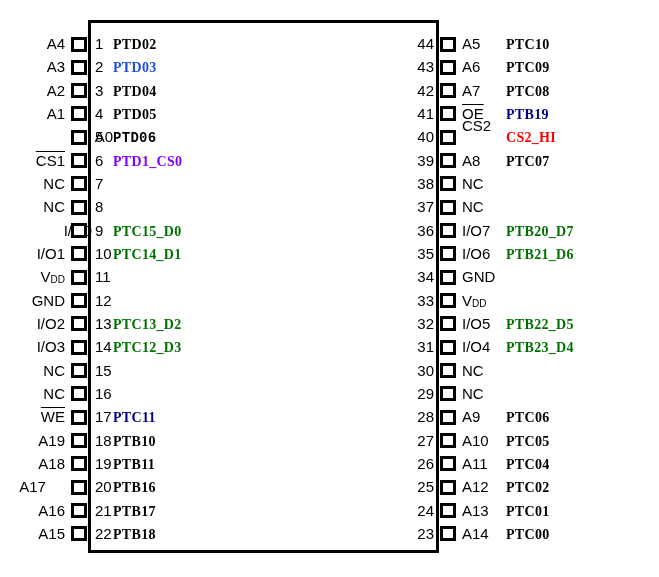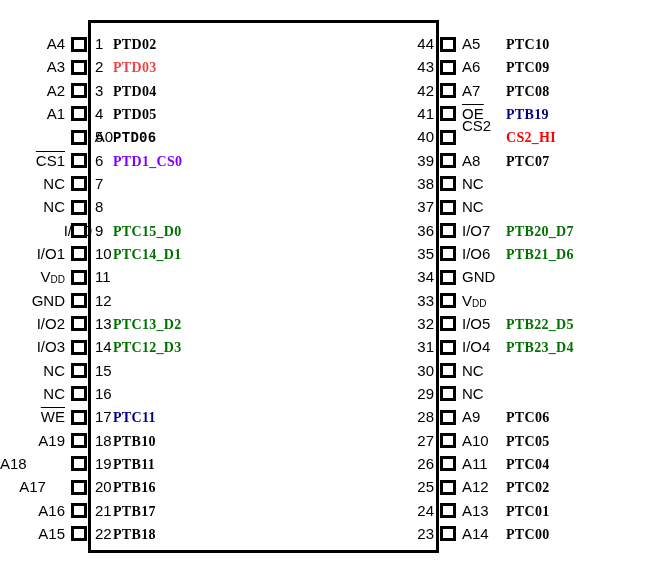--- a/index.html
+++ b/index.html
@@ -72,21 +72,21 @@
 <div id="page">
   <div class="chip-body"></div>
   <div id="pins">
       <div class="pin-name" style="left: 0px; top: 36px; width: 65px; text-align: right;">A4</div>
       <div class="pin-box" style="left: 71px; top: 36.5px;"></div>
       <div class="pin-num" style="left: 95px; top: 36px;">1</div>
       <div class="pin-func" style="left: 113px; top: 37px; color: rgb(0, 0, 0);">PTD02</div>
       <div class="pin-name" style="left: 0px; top: 59.33px; width: 65px; text-align: right;">A3</div>
       <div class="pin-box" style="left: 71px; top: 59.83px;"></div>
       <div class="pin-num" style="left: 95px; top: 59.33px;">2</div>
-      <div class="pin-func" style="left: 113px; top: 60.33px; color: #ef4444;">PTD03</div>
+      <div class="pin-func" style="left: 113px; top: 60.33px; color: #1d4ed8;">PTD03</div>
       <div class="pin-name" style="left: 0px; top: 82.66px; width: 65px; text-align: right;">A2</div>
       <div class="pin-box" style="left: 71px; top: 83.16px;"></div>
       <div class="pin-num" style="left: 95px; top: 82.66px;">3</div>
       <div class="pin-func" style="left: 113px; top: 83.66px; color: rgb(0, 0, 0);">PTD04</div>
       <div class="pin-name" style="left: 0px; top: 105.99px; width: 65px; text-align: right;">A1</div>
       <div class="pin-box" style="left: 71px; top: 106.49px;"></div>
       <div class="pin-num" style="left: 95px; top: 105.99px;">4</div>
       <div class="pin-func" style="left: 113px; top: 106.99px; color: rgb(0, 0, 0);">PTD05</div>
       <div class="pin-name" style="left: 0px; top: 129.32px; width: 65px; text-align: right; margin-left: 48px;">A0</div>
       <div class="pin-box" style="left: 71px; top: 129.82px;"></div>
@@ -131,21 +131,21 @@
       <div class="pin-box" style="left: 71px; top: 386.45px;"></div>
       <div class="pin-num" style="left: 95px; top: 385.95px;">16</div>
       <div class="pin-name" style="left: 0px; top: 409.28px; width: 65px; text-align: right;"><span class="ovl">WE</span></div>
       <div class="pin-box" style="left: 71px; top: 409.78px;"></div>
       <div class="pin-num" style="left: 95px; top: 409.28px;">17</div>
       <div class="pin-func" style="left: 113px; top: 410.28px; color: rgb(0, 0, 128);">PTC11</div>
       <div class="pin-name" style="left: 0px; top: 432.61px; width: 65px; text-align: right;">A19</div>
       <div class="pin-box" style="left: 71px; top: 433.11px;"></div>
       <div class="pin-num" style="left: 95px; top: 432.61px;">18</div>
       <div class="pin-func" style="left: 113px; top: 433.61px; color: rgb(0, 0, 0);">PTB10</div>
-      <div class="pin-name" style="left: 0px; top: 455.94px; width: 65px; ">A18</div>
+      <div class="pin-name" style="left: 0px; top: 455.94px; width: 65px; text-align: right;">A18</div>
       <div class="pin-box" style="left: 71px; top: 456.44px;"></div>
       <div class="pin-num" style="left: 95px; top: 455.94px;">19</div>
       <div class="pin-func" style="left: 113px; top: 456.94px; color: rgb(0, 0, 0);">PTB11</div>
       <div class="pin-name" style="left: 0px; top: 479.27px; width: 65px; text-align: center;">A17</div>
       <div class="pin-box" style="left: 71px; top: 479.77px;"></div>
       <div class="pin-num" style="left: 95px; top: 479.27px;">20</div>
       <div class="pin-func" style="left: 113px; top: 480.27px; color: rgb(0, 0, 0);">PTB16</div>
       <div class="pin-name" style="left: 0px; top: 502.6px; width: 65px; text-align: right;">A16</div>
       <div class="pin-box" style="left: 71px; top: 503.1px;"></div>
       <div class="pin-num" style="left: 95px; top: 502.6px;">21</div>

